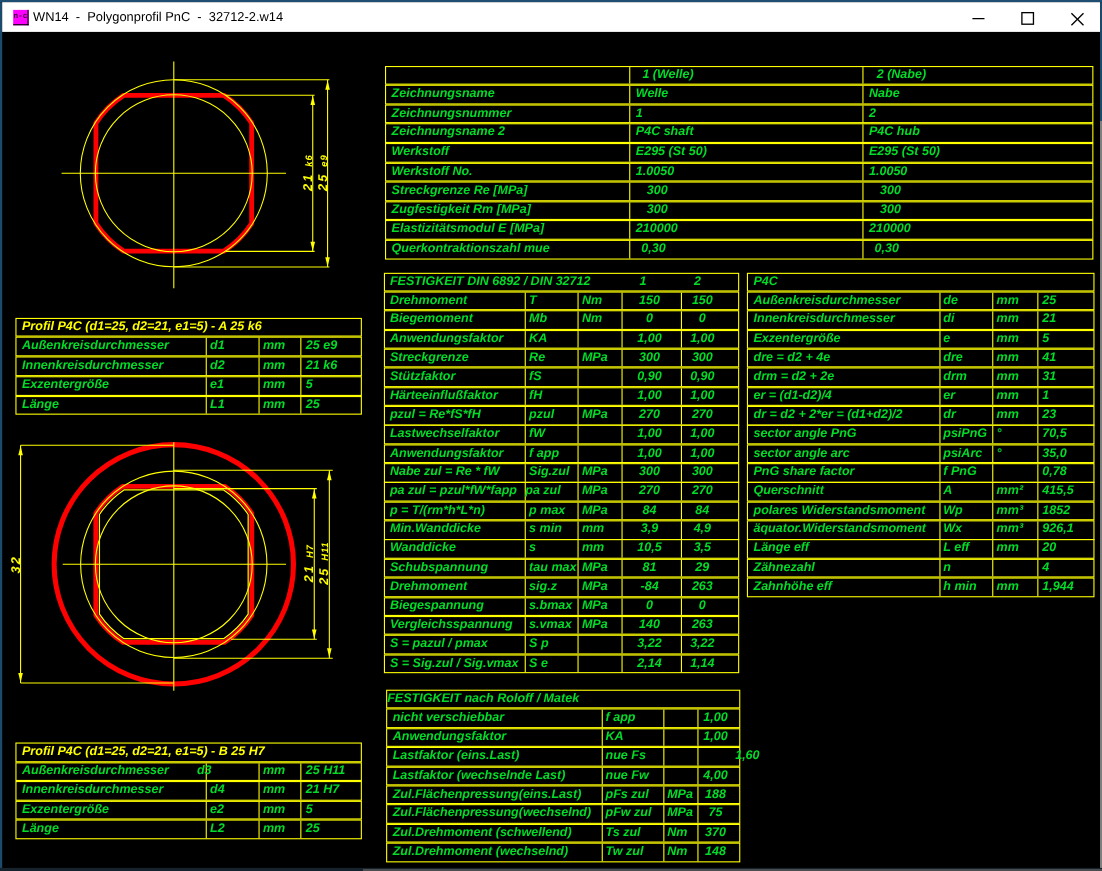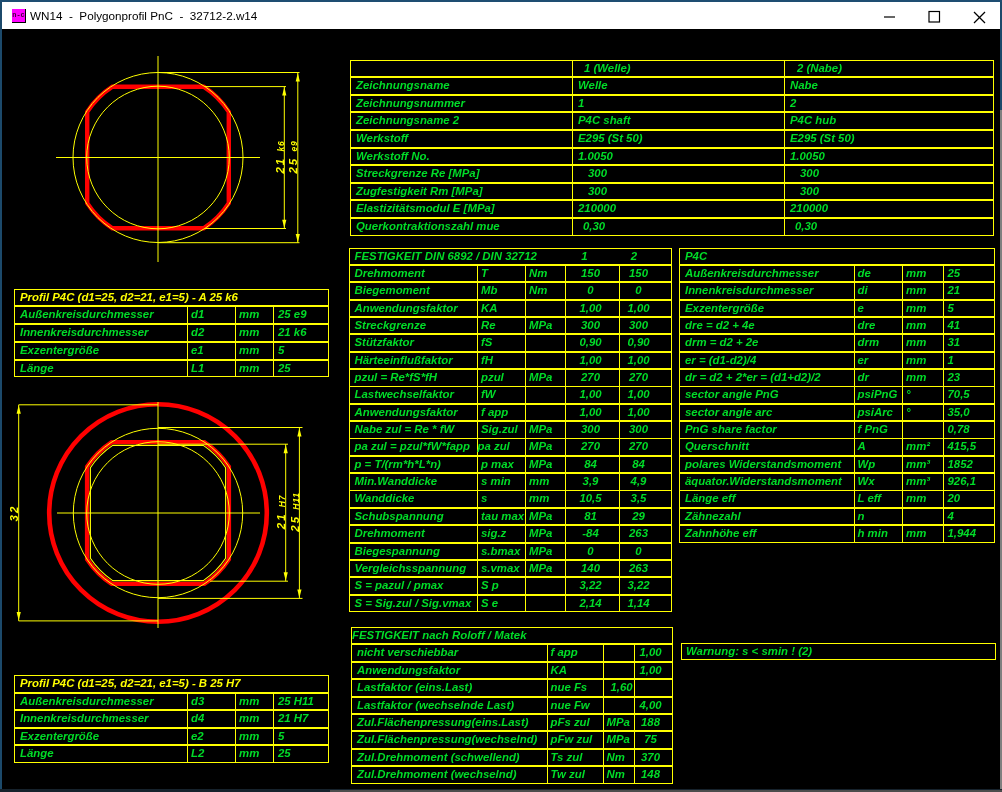--- a/index.html
+++ b/index.html
@@ -555,21 +555,21 @@
 </div>
 <div style="position:absolute;left:14px;top:675.1px;width:315px">
 <div class="trow" style="top:0px;width:313px;height:15.7px">
 <span class="tc" style="left:5px;color:#ffff00">Profil P4C (d1=25, d2=21, e1=5) - B 25 H7</span>
 </div>
 <div class="trow" style="top:17.6px;width:313px;height:15.7px">
 <i class="vs" style="left:172px"></i>
 <i class="vs" style="left:220px"></i>
 <i class="vs" style="left:258px"></i>
 <span class="tc" style="left:5px">Außenkreisdurchmesser</span>
-<span class="tc" style="left:176px">d3</span>
+<span class="tc" style="left:164px">d3</span>
 <span class="tc" style="left:224px">mm</span>
 <span class="tc" style="left:263px">25 H11</span>
 </div>
 <div class="trow" style="top:35.2px;width:313px;height:15.7px">
 <i class="vs" style="left:172px"></i>
 <i class="vs" style="left:220px"></i>
 <i class="vs" style="left:258px"></i>
 <span class="tc" style="left:5px">Innenkreisdurchmesser</span>
 <span class="tc" style="left:176px">d4</span>
 <span class="tc" style="left:224px">mm</span>
@@ -613,21 +613,21 @@
 <span class="tc" style="left:5px">Anwendungsfaktor</span>
 <span class="tc" style="left:198.5px">KA</span>
 <span class="tc" style="left:258.5px;width:80px;text-align:center">1,00</span>
 </div>
 <div class="trow" style="top:52.3px;width:320px;height:15.5px">
 <i class="vs" style="left:194.5px"></i>
 <i class="vs" style="left:250.5px"></i>
 <i class="vs" style="left:282px"></i>
 <span class="tc" style="left:5px">Lastfaktor (eins.Last)</span>
 <span class="tc" style="left:198.5px">nue Fs</span>
-<span class="tc" style="left:258.5px;width:80px;text-align:left">1,60</span>
+<span class="tc" style="left:258.5px;width:80px;text-align:right">1,60</span>
 </div>
 <div class="trow" style="top:69.8px;width:320px;height:15.5px">
 <i class="vs" style="left:194.5px"></i>
 <i class="vs" style="left:250.5px"></i>
 <i class="vs" style="left:282px"></i>
 <span class="tc" style="left:5px">Lastfaktor (wechselnde Last)</span>
 <span class="tc" style="left:198.5px">nue Fw</span>
 <span class="tc" style="left:258.5px;width:80px;text-align:center">4,00</span>
 </div>
 <div class="trow" style="top:87.2px;width:320px;height:15.5px">
@@ -661,17 +661,14 @@
 <i class="vs" style="left:194.5px"></i>
 <i class="vs" style="left:250.5px"></i>
 <i class="vs" style="left:282px"></i>
 <span class="tc" style="left:5px">Zul.Drehmoment (wechselnd)</span>
 <span class="tc" style="left:198.5px">Tw zul</span>
 <span class="tc" style="left:254.5px">Nm</span>
 <span class="tc" style="left:258.5px;width:80px;text-align:center">148</span>
 </div>
 </div>
 
-<div style="position:absolute;left:681px;top:643px;width:314.5px;height:16.5px;border:1px solid #ffff00;box-sizing:border-box;font:bold italic 11.4px 'Liberation Sans',sans-serif;color:#00dc28">
- <span class="tc" style="left:4px">Warnung: s &lt; smin ! (2)</span>
-    </div>
 
 </div>
 
 </body></html>

